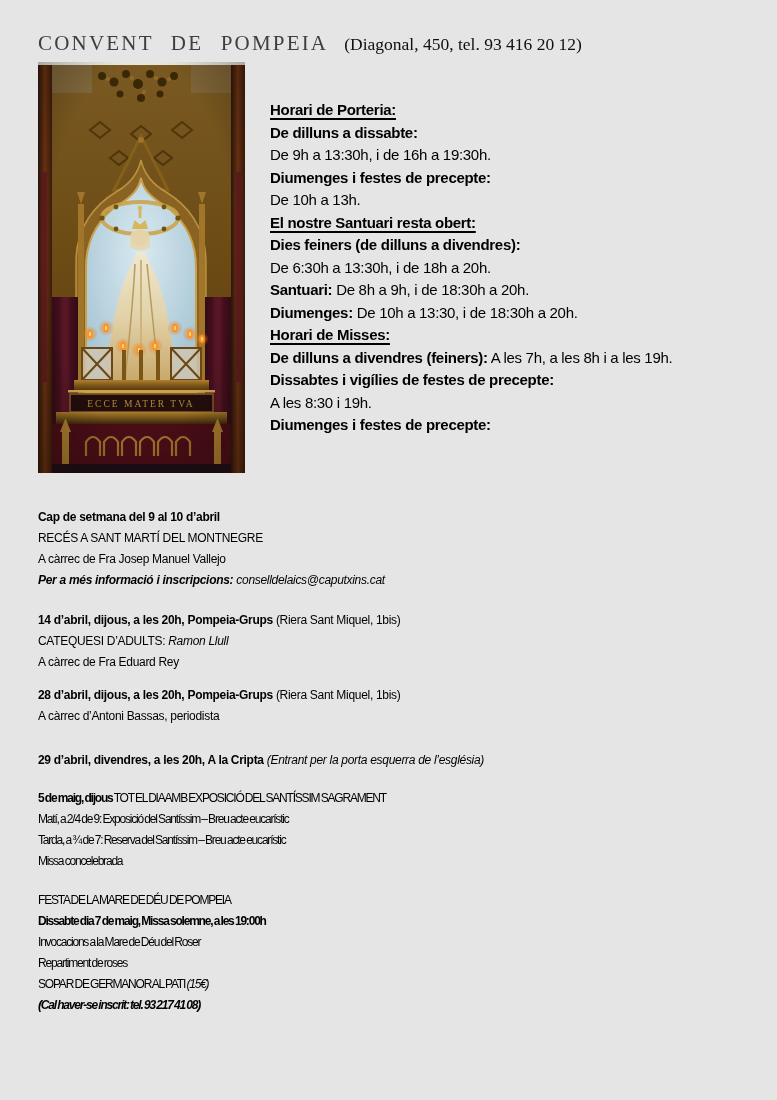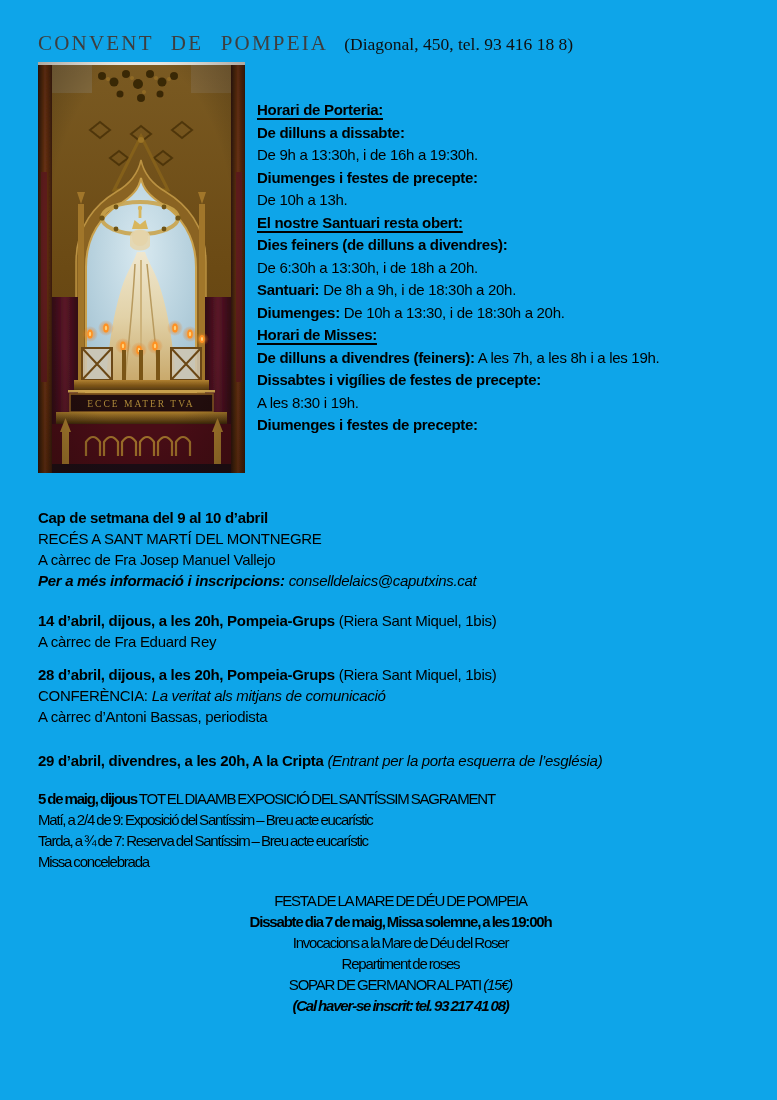--- a/index.html
+++ b/index.html
@@ -1,53 +1,53 @@
 <!DOCTYPE html>
 <html><head>
 <meta charset="utf-8">
 <style>
   html,body{margin:0;padding:0;width:777px;height:1100px;background:#ffffff;overflow:hidden;}
   body{font-family:"Liberation Sans",sans-serif;color:#000;position:relative;}
-  .page{position:absolute;inset:0;background:#0ea5e9;text-decoration:underline;}
+  .page{position:absolute;inset:0;background:#e5e5e5;text-decoration:underline;}
 
   
   .header{position:absolute;left:38px;top:31px;display:flex;align-items:baseline;gap:16px;white-space:nowrap;}
   .doc-title{font-family:"Liberation Serif",serif;font-size:21px;letter-spacing:2.2px;word-spacing:10px;color:#3e3e3e;}
   .doc-subtitle{font-family:"Liberation Serif",serif;font-size:17.5px;color:#0f0f0f;}
 
   
   .photo{position:absolute;left:38px;top:62px;width:207px;height:411px;}
 
   
-  .schedule{position:absolute;left:257px;top:99px;width:505px;font-size:15px;line-height:22.5px;letter-spacing:-0.3px;}
+  .schedule{position:absolute;left:270px;top:99px;width:505px;font-size:15px;line-height:22.5px;letter-spacing:-0.3px;}
   .schedule .line{white-space:nowrap;}
 
   
-  .events{position:absolute;left:38px;top:507px;width:725px;font-size:15px;line-height:21px;letter-spacing:-0.3px;}
+  .events{position:absolute;left:38px;top:507px;width:725px;font-size:12px;line-height:21px;letter-spacing:-0.3px;}
   .events .line{white-space:nowrap;}
   .events > .event:nth-child(2){margin-top:19px;}
   .events > .event:nth-child(3){margin-top:12px;}
   .events > .event:nth-child(4){margin-top:23px;}
   .events > .event:nth-child(5){margin-top:17px;}
-  .events > .event:nth-child(6){margin-top:18px;text-align:center;}
+  .events > .event:nth-child(6){margin-top:18px;}
 
   
   .fb{font-weight:700;}
   .fi{font-style:italic;}
   .fu{text-decoration:underline;text-underline-offset:3px;text-decoration-thickness:1.5px;}
   .fn{letter-spacing:-1.2px;word-spacing:-0.8px;}
 </style>
 </head>
 <body>
 
 <div class="page">
 
   <div class="header">
     <span class="doc-title">CONVENT DE POMPEIA</span>
-    <span class="doc-subtitle">(Diagonal, 450, tel. 93 416 18 8)</span>
+    <span class="doc-subtitle">(Diagonal, 450, tel. 93 416 20 12)</span>
   </div>
 
   <svg class="photo" viewBox="0 0 207 411" width="207" height="411" xmlns="http://www.w3.org/2000/svg">
     <defs>
       <linearGradient id="gCanopy" x1="0" y1="0" x2="0" y2="1">
         <stop offset="0" stop-color="#7a5a22"></stop>
           <stop offset="0.5" stop-color="#6b4a14"></stop>
           <stop offset="1" stop-color="#5b3c0f"></stop>
       </linearGradient>
       <radialGradient id="gBlue" cx="0.5" cy="0.35" r="0.8">
@@ -271,25 +271,25 @@
 
   <div class="events">
       <div class="event">
         <div class="line"><span class="fb">Cap de setmana del 9 al 10 d’abril</span></div>
         <div class="line"><span>RECÉS A SANT MARTÍ DEL MONTNEGRE</span></div>
         <div class="line"><span>A càrrec de Fra Josep Manuel Vallejo</span></div>
         <div class="line"><span class="fb fi">Per a més informació i inscripcions: </span><span class="fi">conselldelaics@caputxins.cat</span></div>
       </div>
       <div class="event">
         <div class="line"><span class="fb">14 d’abril, dijous, a les 20h, Pompeia-Grups</span><span> (Riera Sant Miquel, 1bis)</span></div>
+        <div class="line"><span>CATEQUESI D’ADULTS: </span><span class="fi">Ramon Llull</span></div>
         <div class="line"><span>A càrrec de Fra Eduard Rey</span></div>
       </div>
       <div class="event">
         <div class="line"><span class="fb">28 d’abril, dijous, a les 20h, Pompeia-Grups</span><span> (Riera Sant Miquel, 1bis)</span></div>
-        <div class="line"><span>CONFERÈNCIA: </span><span class="fi">La veritat als mitjans de comunicació</span></div>
         <div class="line"><span>A càrrec d’Antoni Bassas, periodista</span></div>
       </div>
       <div class="event">
         <div class="line"><span class="fb">29 d’abril, divendres, a les 20h, A la Cripta </span><span class="fi">(Entrant per la porta esquerra de l’església)</span></div>
       </div>
       <div class="event">
         <div class="line"><span class="fb fn">5 de maig, dijous</span><span class="fn"> TOT EL DIA AMB EXPOSICIÓ DEL SANTÍSSIM SAGRAMENT</span></div>
         <div class="line"><span class="fn">Matí, a 2/4 de 9: Exposició del Santíssim – Breu acte eucarístic</span></div>
         <div class="line"><span class="fn">Tarda, a ¾ de 7: Reserva del Santíssim – Breu acte eucarístic</span></div>
         <div class="line"><span class="fn">Missa concelebrada</span></div>

